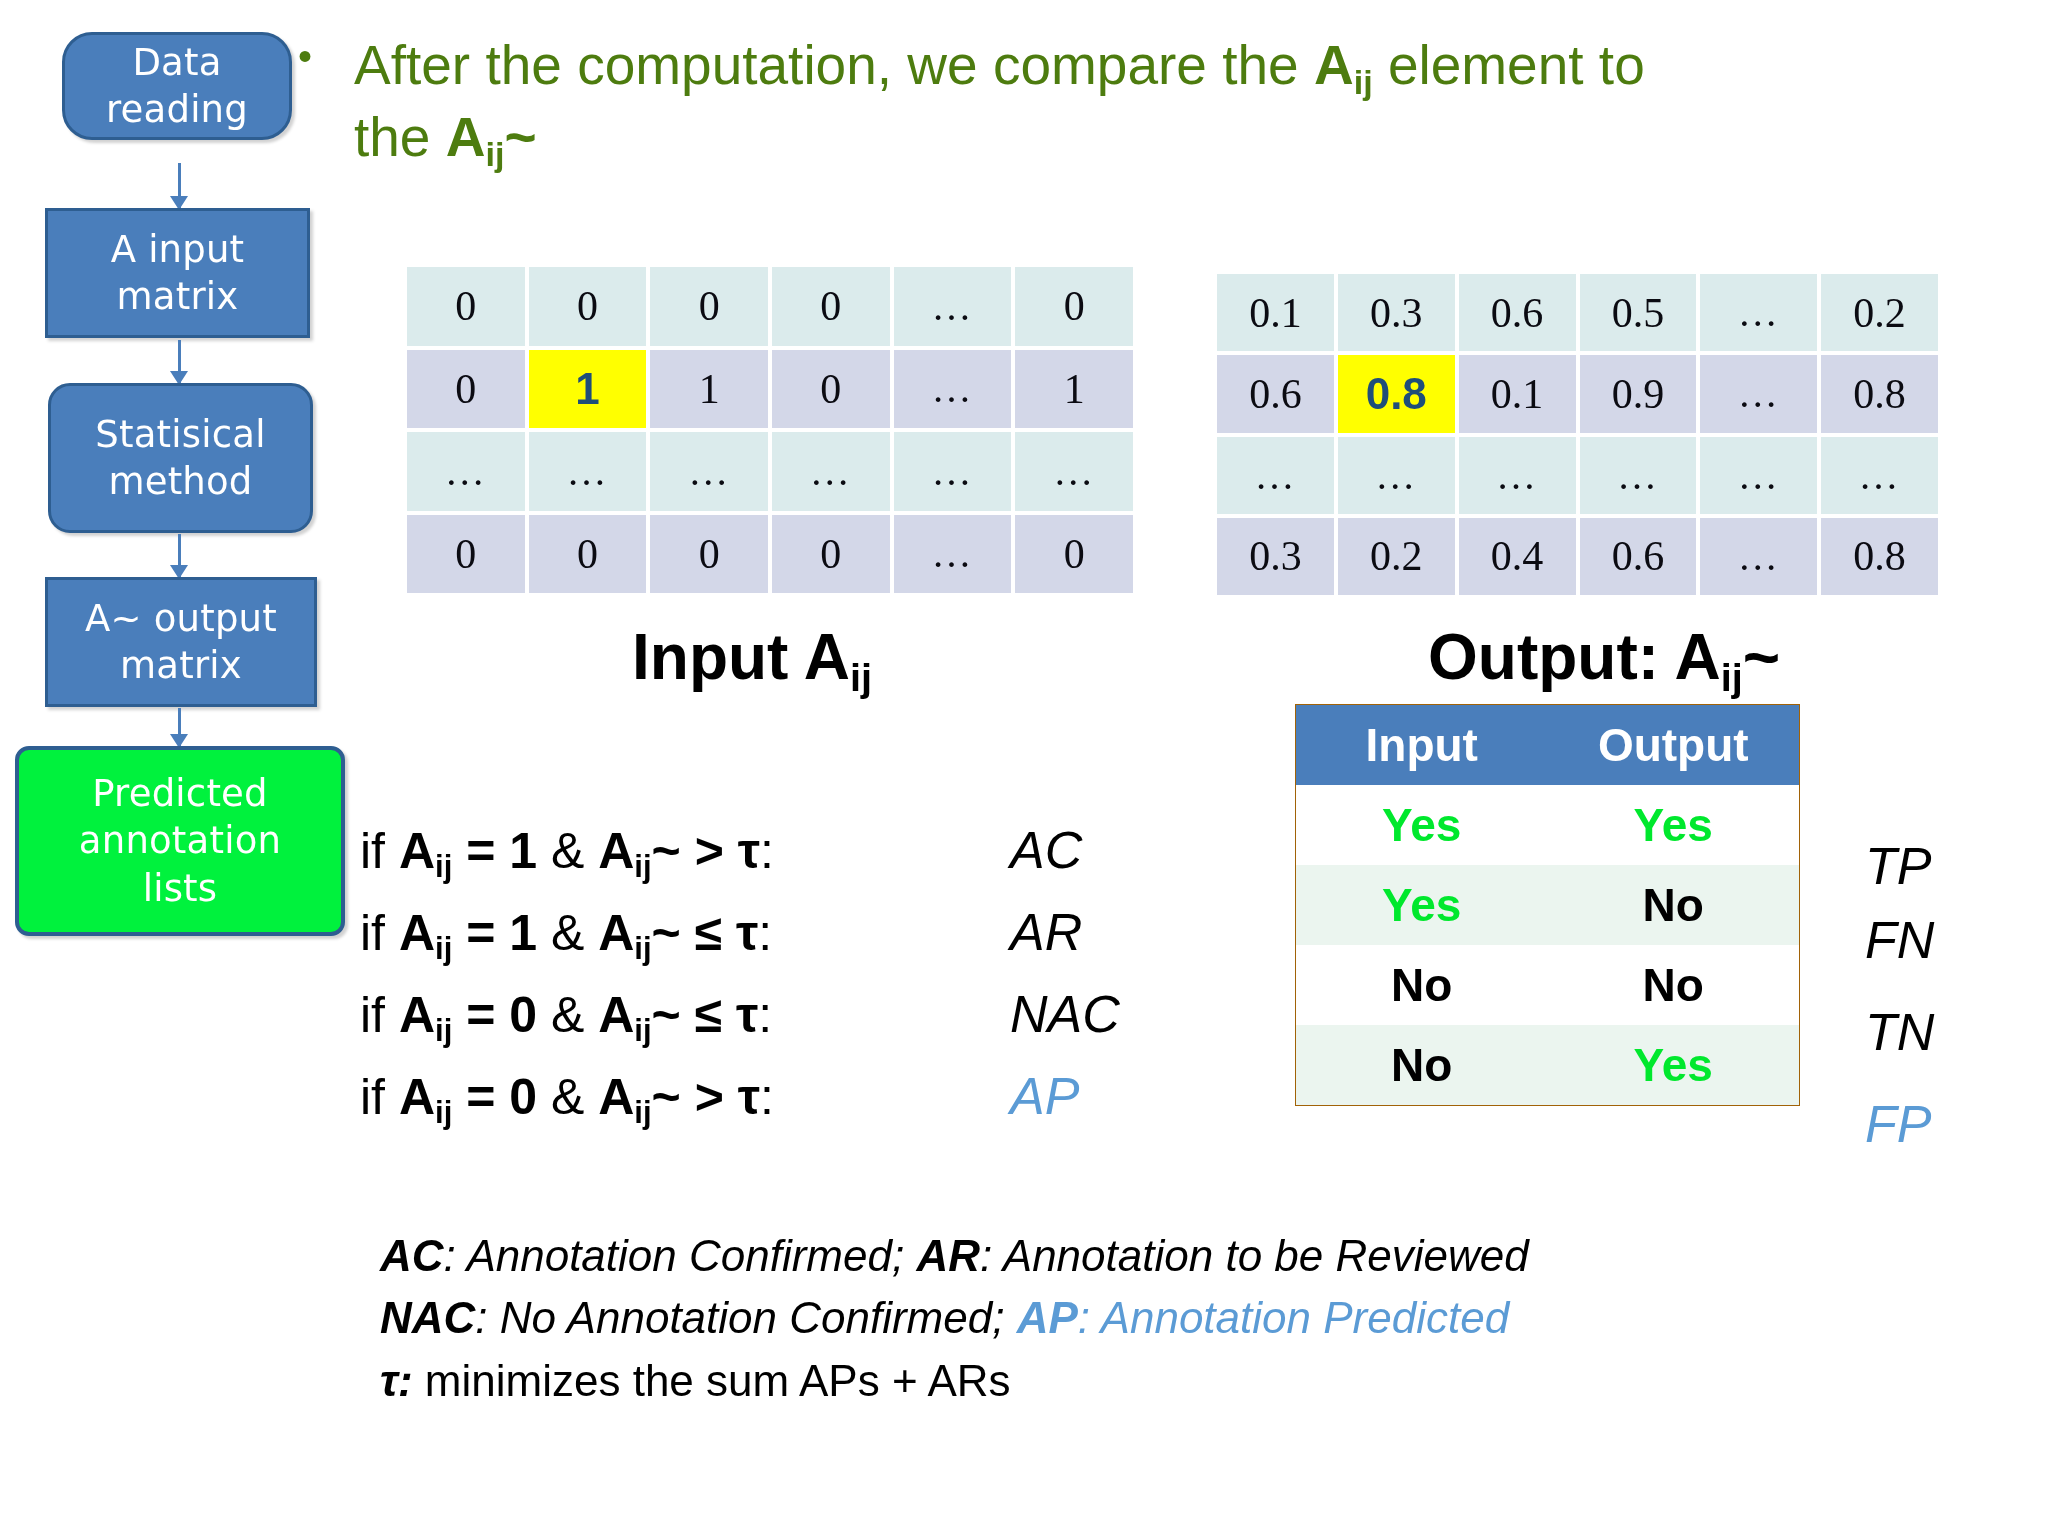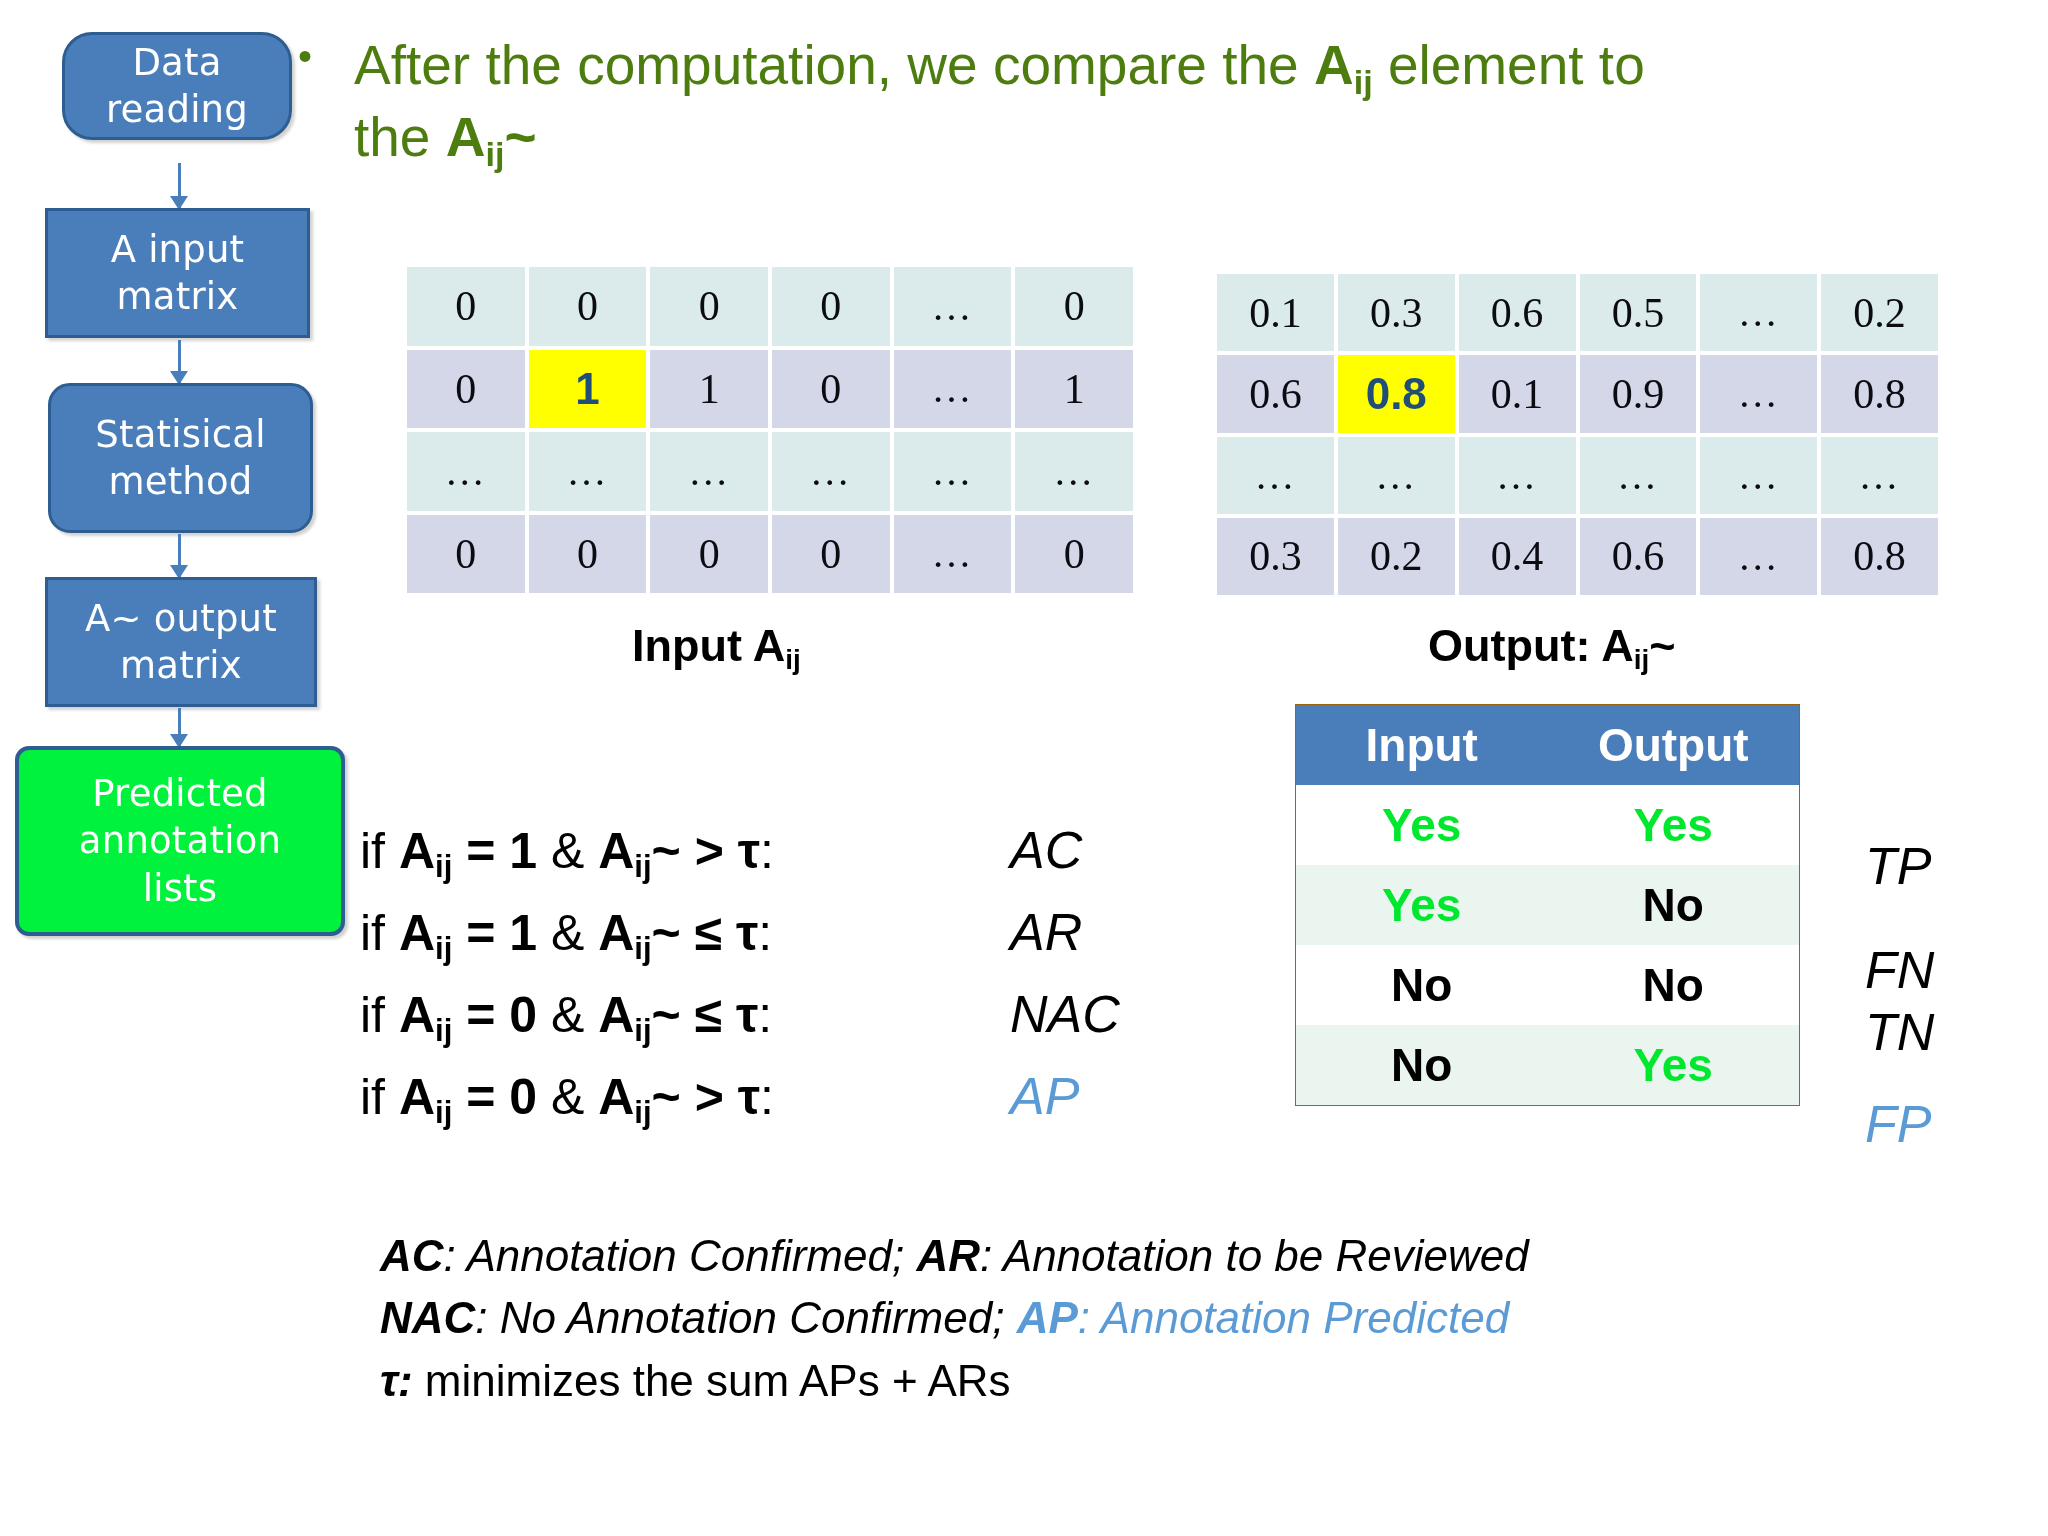--- a/index.html
+++ b/index.html
@@ -102,21 +102,21 @@
     font-weight: bold;
     font-family: "Liberation Sans", sans-serif;
     font-size: 44px;
   }
   .dots { font-size: 40px; letter-spacing: 2px; }
 
   .mat-caption {
     position: absolute;
     font-family: "Liberation Sans", sans-serif;
     font-weight: bold;
-    font-size: 45px;
+    font-size: 64px;
     color: #000000;
     white-space: nowrap;
   }
 
   
   .cond-list { position: absolute; left: 360px; top: 820px; }
   .cond-row {
     display: flex;
     align-items: baseline;
     height: 82px;
@@ -331,21 +331,21 @@
         <div class="tcell no">No</div>
         <div class="tcell no">No</div>
       </div>
       <div class="trow tr-tint">
         <div class="tcell no">No</div>
         <div class="tcell yes">Yes</div>
       </div>
     </div>
   <div id="truth-sides">
       <div class="truth-side" style="top: 836px;">TP</div>
-      <div class="truth-side" style="top: 940px;">FN</div>
+      <div class="truth-side" style="top: 910px;">FN</div>
       <div class="truth-side" style="top: 1002px;">TN</div>
       <div class="truth-side" style="top: 1094px; color: rgb(91, 155, 213);">FP</div>
     </div>
 
   <div class="legend">
     <div>
       <b>AC</b><span>: Annotation Confirmed;  </span><b>AR</b><span>: Annotation to be Reviewed</span>
     </div>
     <div>
       <b>NAC</b><span>: No Annotation Confirmed; </span><b class="blue">AP</b><span class="blue">: Annotation Predicted</span>

